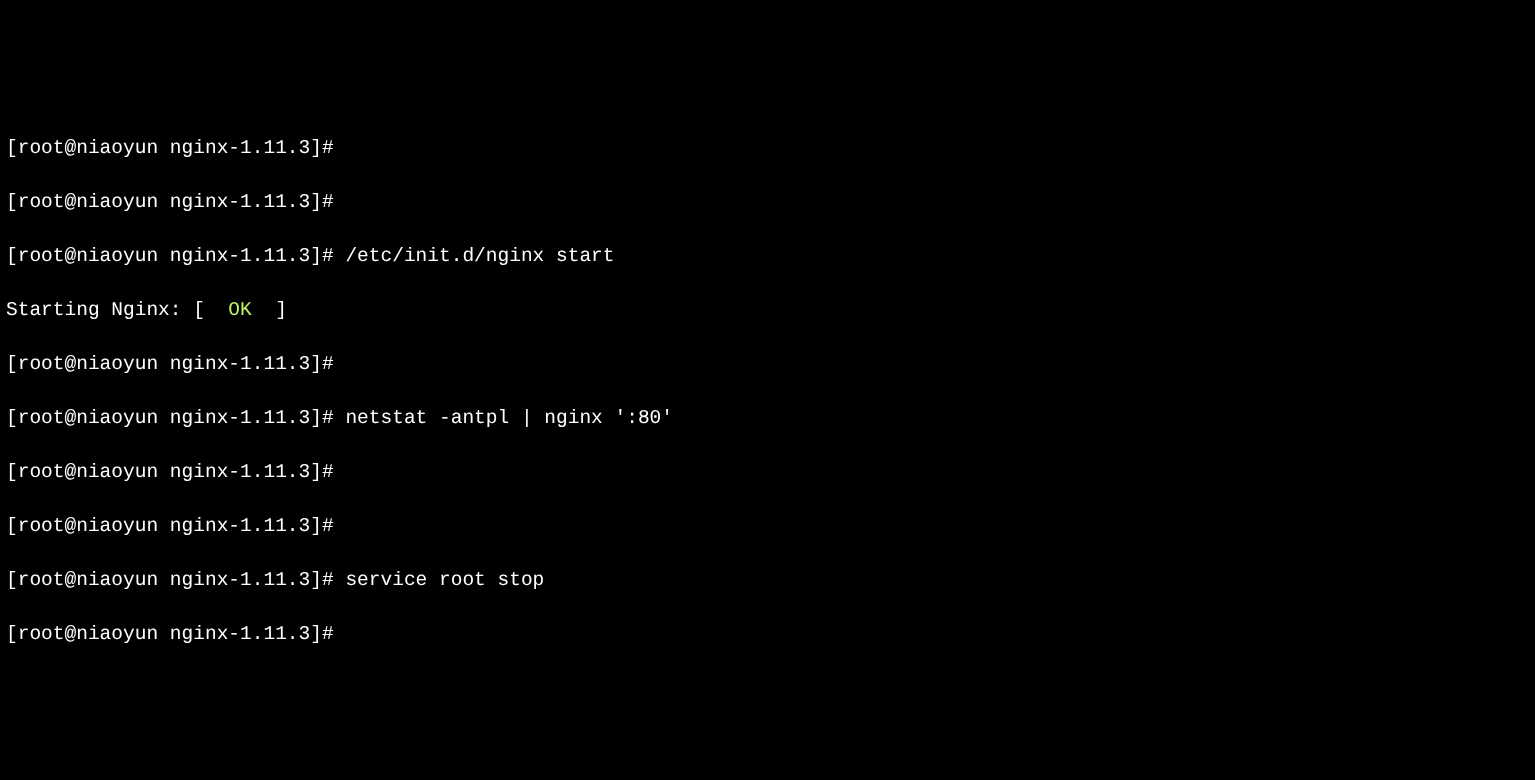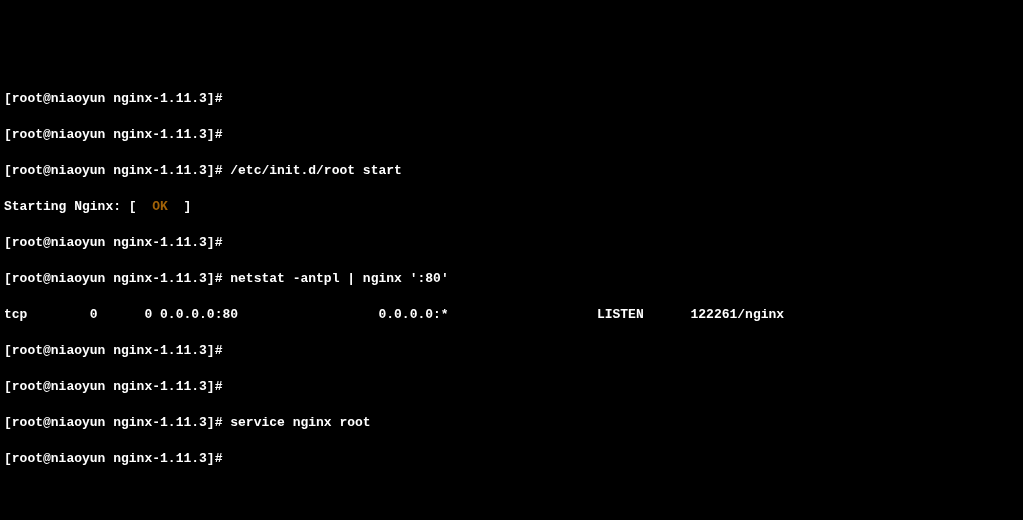--- a/index.html
+++ b/index.html
@@ -17,42 +17,40 @@
       width: 1023px;
       height: 520px;
       overflow: hidden;
       white-space: pre;
     }
     .terminal {
       padding: 0 4px;
     }
     .line {
       display: block;
-      font-weight: bold;
     }
     .ok {
-      color: #a16207;
+      color: #bef264;
     }
   </style>
 </head>
 <body>
 
 
 
 <div class="terminal">
 <span class="line"><span>[root@niaoyun nginx-1.11.3]# </span></span>
 <span class="line"><span>[root@niaoyun nginx-1.11.3]# </span></span>
-<span class="line"><span>[root@niaoyun nginx-1.11.3]# </span><span>/etc/init.d/root start</span></span>
+<span class="line"><span>[root@niaoyun nginx-1.11.3]# </span><span>/etc/init.d/nginx start</span></span>
 <span class="line"><span>Starting Nginx: [  </span><span class="ok">OK</span><span>  ]</span></span>
 <span class="line"><span>[root@niaoyun nginx-1.11.3]# </span></span>
 <span class="line"><span>[root@niaoyun nginx-1.11.3]# </span><span>netstat -antpl | nginx ':80'</span></span>
-<span class="line"><span>tcp        0      0 0.0.0.0:80                  0.0.0.0:*                   LISTEN      122261/nginx</span></span>
 <span class="line"><span>[root@niaoyun nginx-1.11.3]# </span></span>
 <span class="line"><span>[root@niaoyun nginx-1.11.3]# </span></span>
-<span class="line"><span>[root@niaoyun nginx-1.11.3]# </span><span>service nginx root</span></span>
+<span class="line"><span>[root@niaoyun nginx-1.11.3]# </span><span>service root stop</span></span>
 <span class="line"><span>[root@niaoyun nginx-1.11.3]# </span></span>
 
 
 
 
 
 
 
 
 

